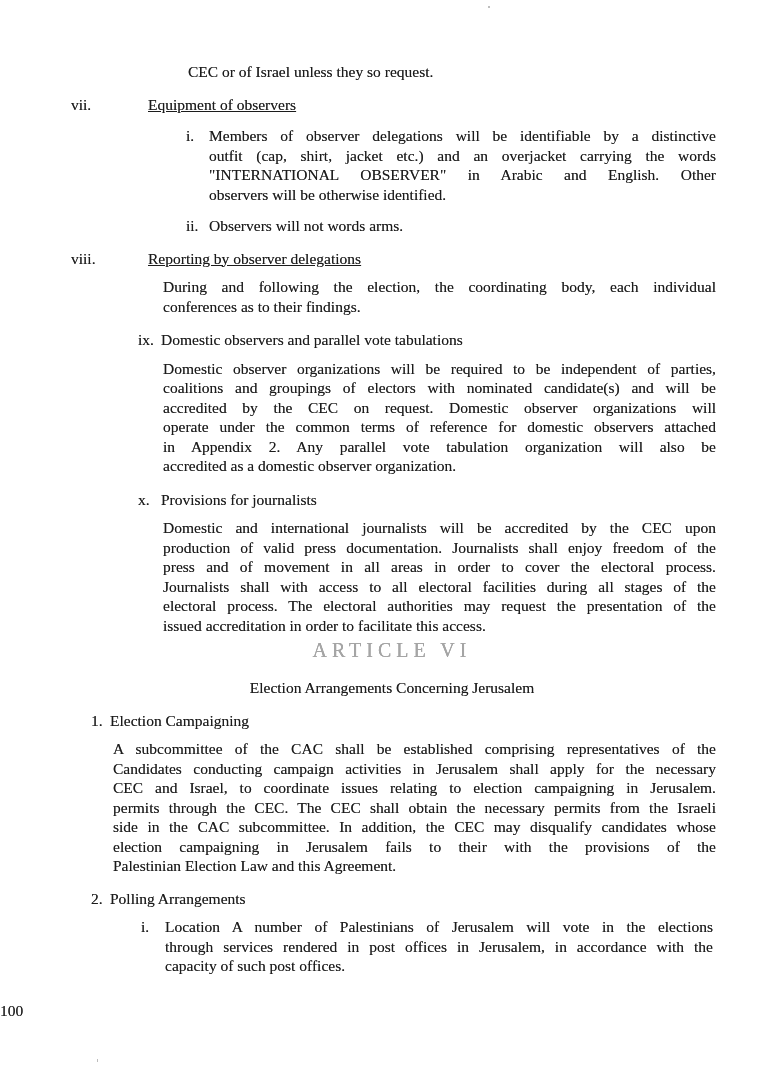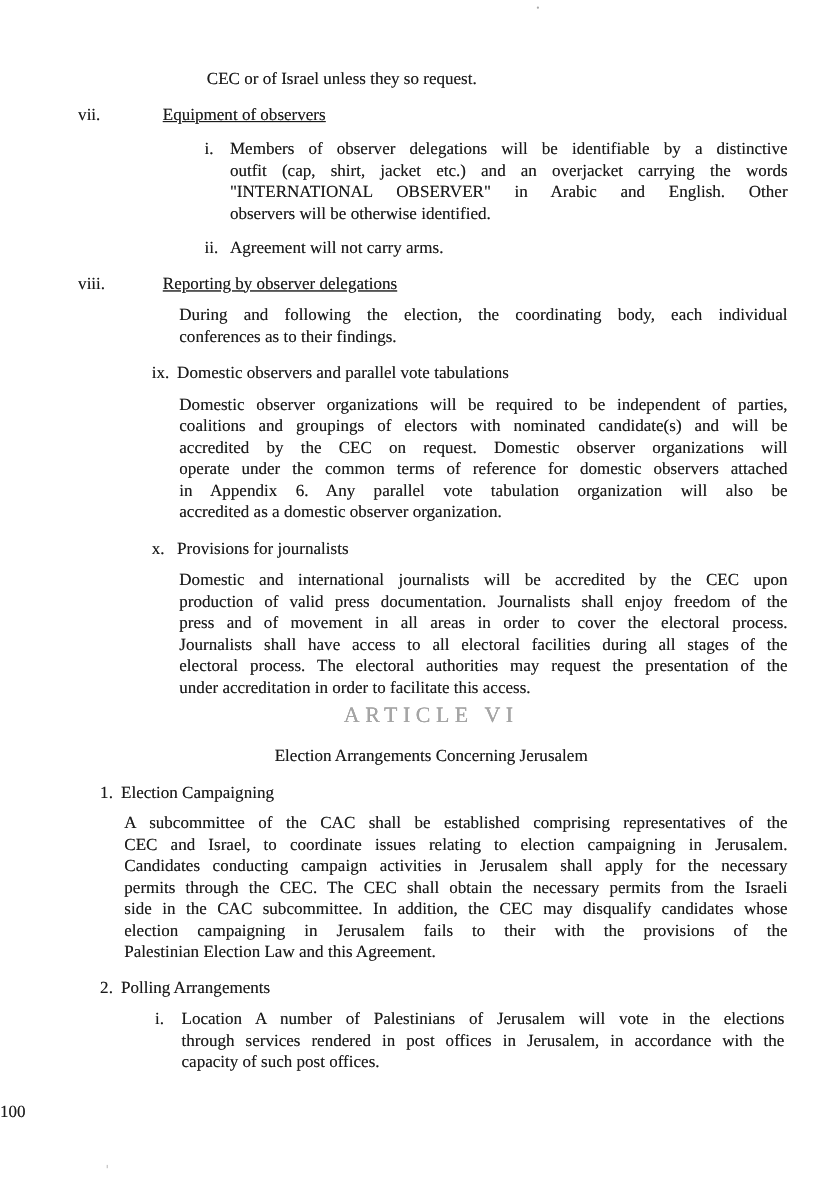--- a/index.html
+++ b/index.html
@@ -72,52 +72,52 @@
       <div class="blk b-hroman"><span class="mk">vii.</span><span class="txt">Equipment of observers</span></div>
       <div class="blk b-sub">
         <span class="mk">i.</span>
         <div class="ln">Members of observer delegations will be identifiable by a distinctive</div>
         <div class="ln">outfit (cap, shirt, jacket etc.) and an overjacket carrying the words</div>
         <div class="ln">"INTERNATIONAL OBSERVER" in Arabic and English. Other</div>
         <div class="ln last">observers will be otherwise identified.</div>
       </div>
       <div class="blk b-sub">
         <span class="mk">ii.</span>
-        <div class="ln last">Agreement will not carry arms.</div>
+        <div class="ln last">Observers will not words arms.</div>
       </div>
       <div class="blk b-hroman"><span class="mk">viii.</span><span class="txt">Reporting by observer delegations</span></div>
       <div class="blk b-body">
         <div class="ln">During and following the election, the coordinating body, each individual</div>
         <div class="ln last">conferences as to their findings.</div>
       </div>
       <div class="blk b-hinline"><span class="mk">ix.</span><span class="txt">Domestic observers and parallel vote tabulations</span></div>
       <div class="blk b-body">
         <div class="ln">Domestic observer organizations will be required to be independent of parties,</div>
         <div class="ln">coalitions and groupings of electors with nominated candidate(s) and will be</div>
         <div class="ln">accredited by the CEC on request. Domestic observer organizations will</div>
         <div class="ln">operate under the common terms of reference for domestic observers attached</div>
-        <div class="ln">in Appendix 6. Any parallel vote tabulation organization will also be</div>
+        <div class="ln">in Appendix 2. Any parallel vote tabulation organization will also be</div>
         <div class="ln last">accredited as a domestic observer organization.</div>
       </div>
       <div class="blk b-hinline"><span class="mk">x.</span><span class="txt">Provisions for journalists</span></div>
       <div class="blk b-body">
         <div class="ln">Domestic and international journalists will be accredited by the CEC upon</div>
         <div class="ln">production of valid press documentation. Journalists shall enjoy freedom of the</div>
         <div class="ln">press and of movement in all areas in order to cover the electoral process.</div>
-        <div class="ln">Journalists shall have access to all electoral facilities during all stages of the</div>
+        <div class="ln">Journalists shall with access to all electoral facilities during all stages of the</div>
         <div class="ln">electoral process. The electoral authorities may request the presentation of the</div>
-        <div class="ln last">under accreditation in order to facilitate this access.</div>
+        <div class="ln last">issued accreditation in order to facilitate this access.</div>
       </div>
       <div class="blk b-faded"><span class="txt">ARTICLE VI</span></div>
       <div class="blk b-center"><span class="txt">Election Arrangements Concerning Jerusalem</span></div>
       <div class="blk b-numitem"><span class="mk">1.</span><span class="txt">Election Campaigning</span></div>
       <div class="blk b-bodynum">
         <div class="ln">A subcommittee of the CAC shall be established comprising representatives of the</div>
+        <div class="ln">Candidates conducting campaign activities in Jerusalem shall apply for the necessary</div>
         <div class="ln">CEC and Israel, to coordinate issues relating to election campaigning in Jerusalem.</div>
-        <div class="ln">Candidates conducting campaign activities in Jerusalem shall apply for the necessary</div>
         <div class="ln">permits through the CEC. The CEC shall obtain the necessary permits from the Israeli</div>
         <div class="ln">side in the CAC subcommittee. In addition, the CEC may disqualify candidates whose</div>
         <div class="ln">election campaigning in Jerusalem fails to their with the provisions of the</div>
         <div class="ln last">Palestinian Election Law and this Agreement.</div>
       </div>
       <div class="blk b-numitem"><span class="mk">2.</span><span class="txt">Polling Arrangements</span></div>
       <div class="blk b-sub2">
         <span class="mk">i.</span>
         <div class="ln">Location A number of Palestinians of Jerusalem will vote in the elections</div>
         <div class="ln">through services rendered in post offices in Jerusalem, in accordance with the</div>

